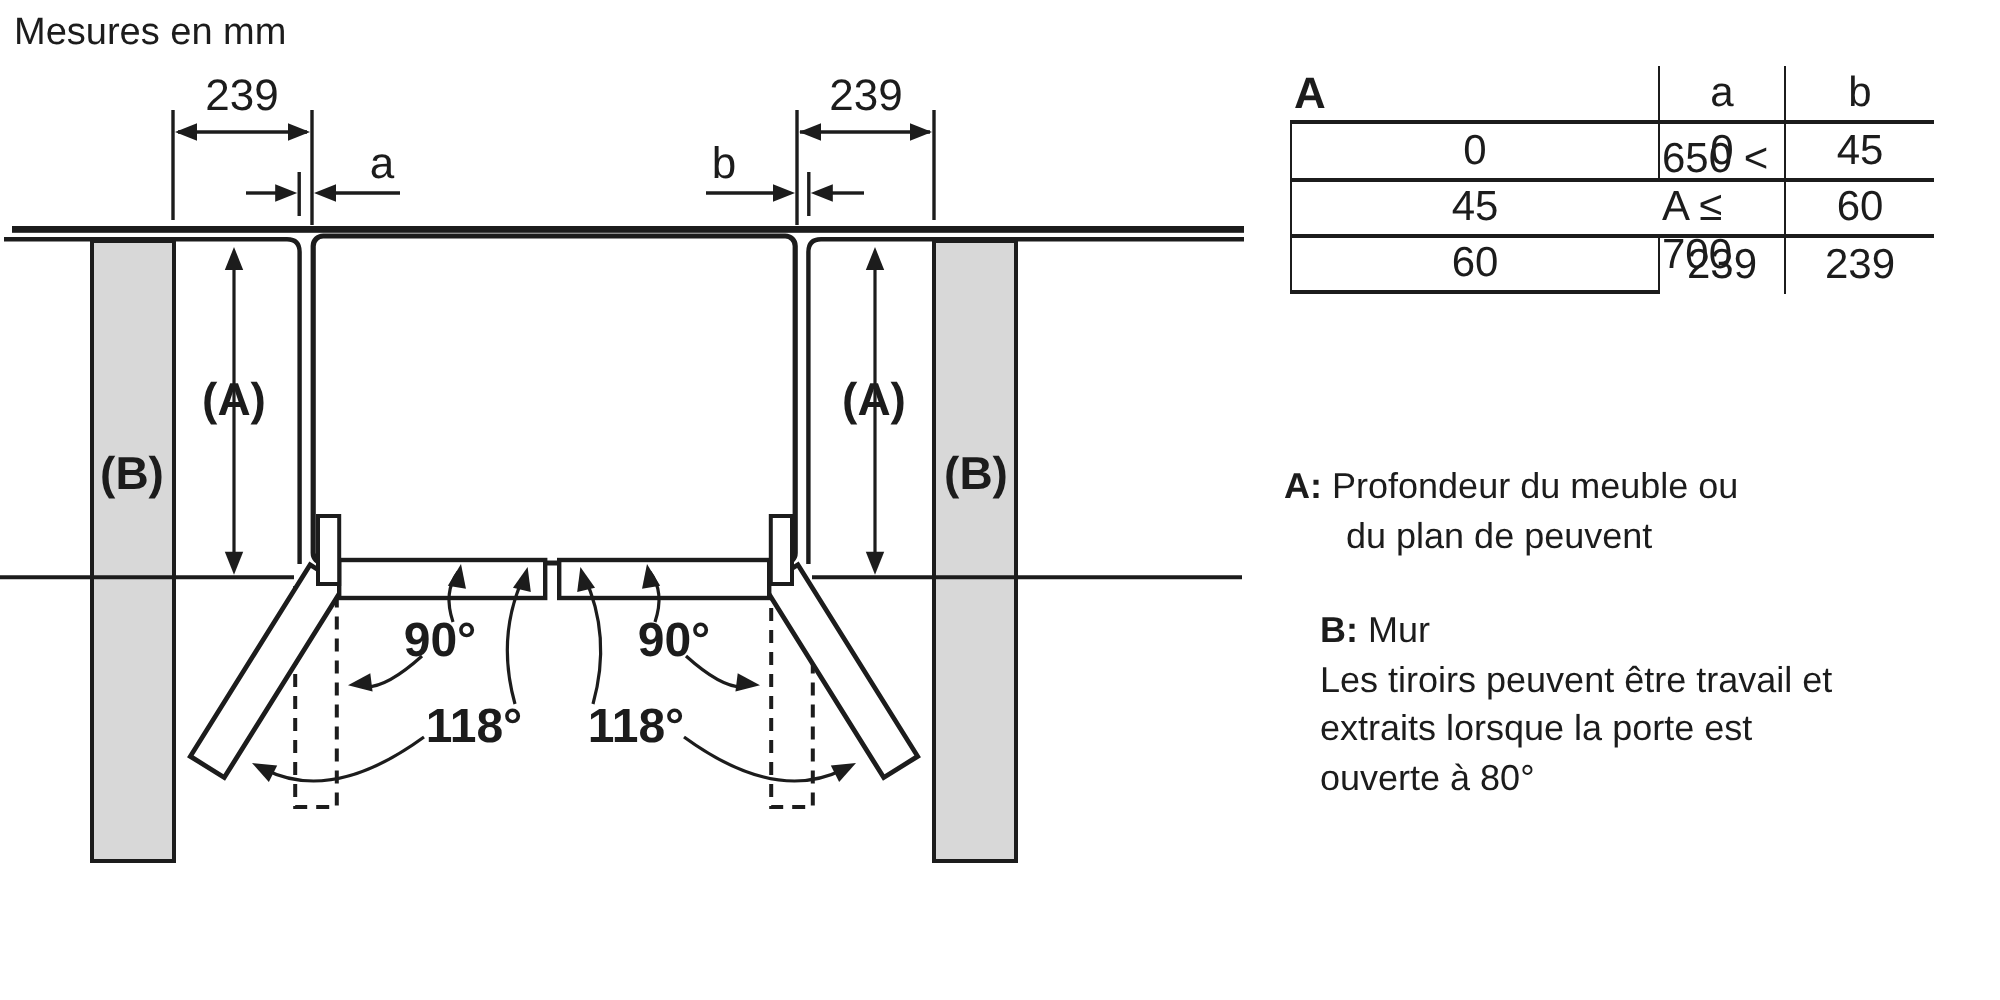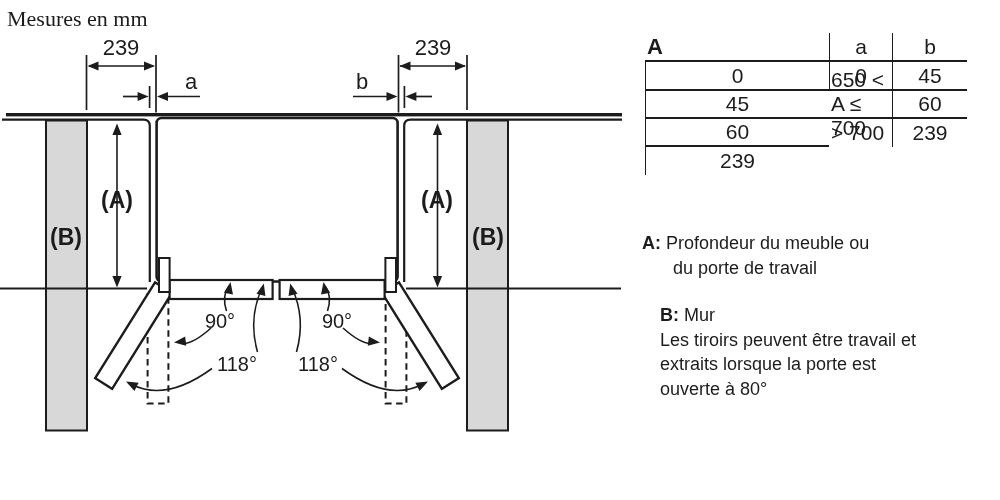--- a/index.html
+++ b/index.html
@@ -1,22 +1,22 @@
 <!DOCTYPE html>
 <html><head>
 <meta charset="utf-8">
 <style>
   html,body{margin:0;padding:0;background:#fff;}
   #stage{position:relative;width:1000px;height:500px;background:#fff;overflow:hidden;
          font-family:"Liberation Sans","DejaVu Sans",sans-serif;color:#1c1c1c;}
   .abs{position:absolute;}
   .lbl{position:absolute;transform:translate(-50%,-50%);white-space:nowrap;color:#1c1c1c;}
-  .title{font-size:22px;font-family:Liberation Serif, serif;}
+  .title{font-size:19px;}
   .dim{font-size:22px;}
-  .ang{font-size:20px;}
+  .ang{font-size:24px;font-weight:bold;}
   .big{font-size:23px;font-weight:bold;}
   
   #spec-table{position:absolute;left:645px;top:33px;width:322px;
               display:grid;grid-template-columns:184px 63px 75px;
               grid-template-rows:29px 29px 28px 28px 28px;font-size:21px;}
   .tc{display:flex;align-items:center;box-sizing:border-box;}
   .tc.range{justify-content:flex-start;padding-left:2px;}
   .tc.num{justify-content:center;}
   .tc.hA{font-weight:bold;font-size:22px;}
   .rb{border-bottom:2px solid #1c1c1c;}
@@ -148,29 +148,28 @@
     <div class="tc num cl rb">0</div>
     <div class="tc num cl rb">0</div>
 
     <div class="tc num cl rb">45</div>
     <div class="tc num cl rb">45</div>
 
     <div class="tc range rb">650 &lt; A ≤ 700</div>
     <div class="tc num cl rb">60</div>
     <div class="tc num cl rb">60</div>
 
-    <div class="tc range">&gt; 700</div>
     <div class="tc num cl">239</div>
     <div class="tc num cl">239</div>
   </div>
 
   <div class="note" style="left:642px;top:231px;width:340px">
     <div><b>A:</b>
       <span>Profondeur du meuble ou</span></div>
-    <div class="indent">du porte de travail</div>
+    <div class="indent">du plan de peuvent</div>
   </div>
 
   <div class="note" style="left:660px;top:303px;width:350px">
     <div><b>B:</b>
       <span>Mur</span></div>
     <div>Les tiroirs peuvent être travail et</div>
     <div>extraits lorsque la porte est</div>
     <div>ouverte à 80°</div>
   </div>
 

